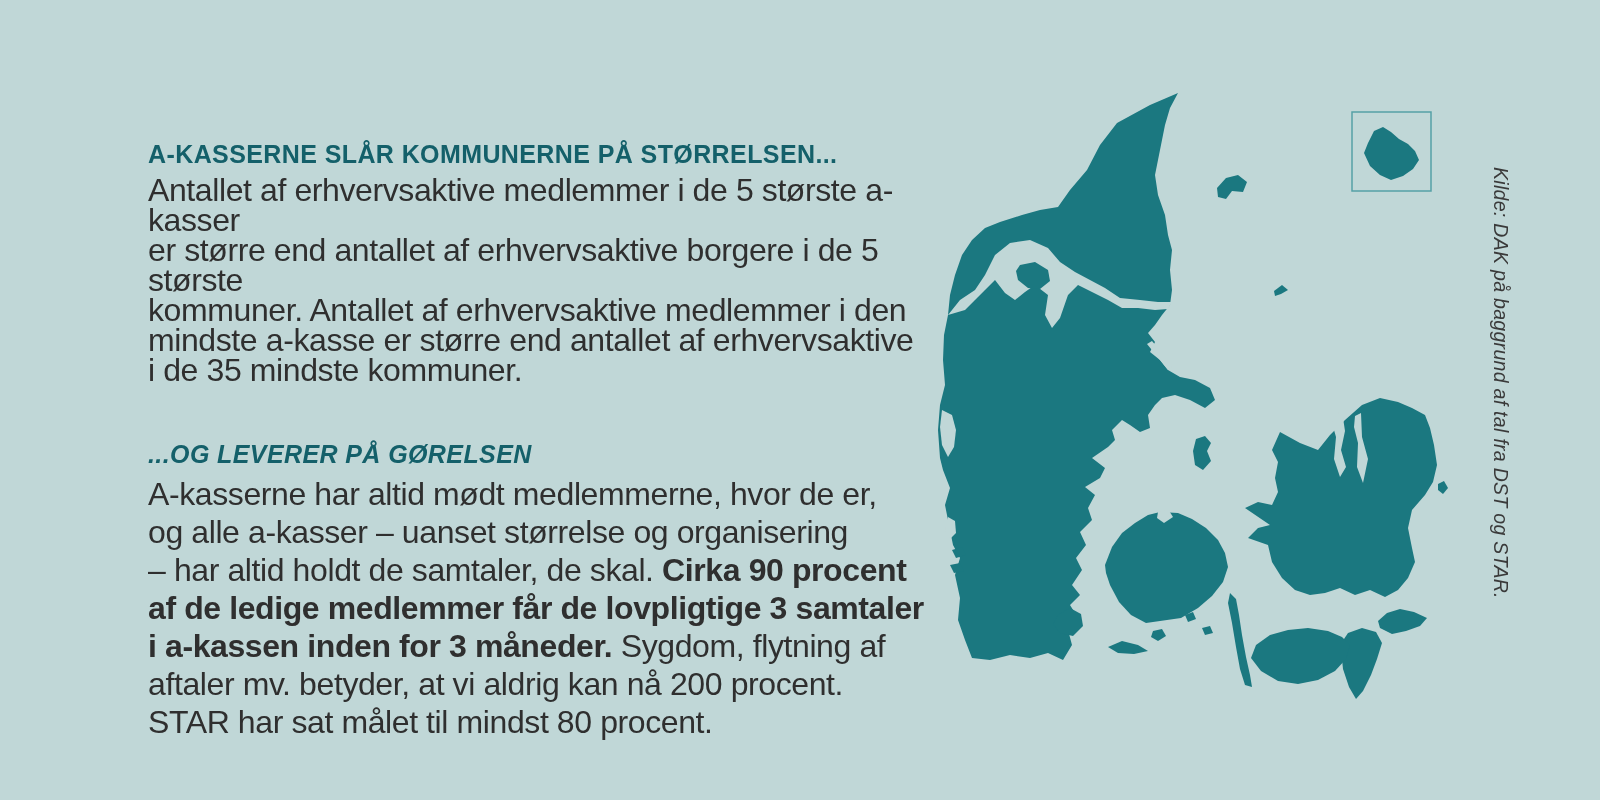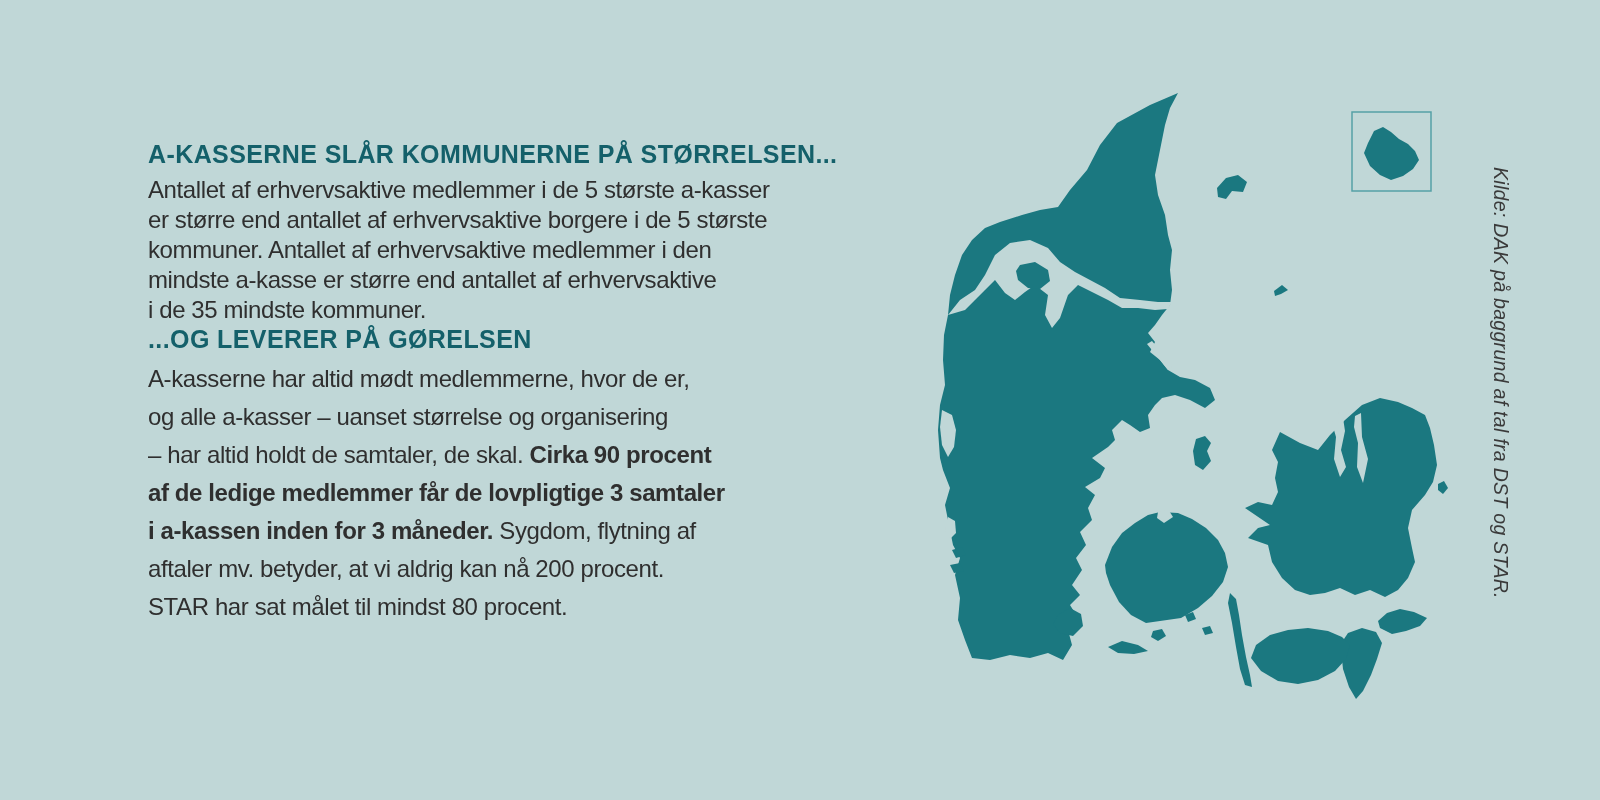--- a/index.html
+++ b/index.html
@@ -22,24 +22,24 @@
     position:absolute;left:148px;top:140px;width:780px;
     color:var(--body-text-color,#2f2f2f);
   }
   .section-heading{
     margin:0;
     font-size:25px;line-height:28px;font-weight:bold;
     letter-spacing:0.4px;
     color:var(--heading-color,#14606a);
     text-transform:uppercase;
   }
-  .section-heading.second{}
+  .section-heading.second{margin-top:55px;font-style:italic;}
   .body-paragraph{
     margin:7px 0 0 0;
-    font-size:24px;line-height:30px;
+    font-size:32px;line-height:30px;
     letter-spacing:-0.4px;
     white-space:pre-line;
   }
   .body-paragraph.second{line-height:38px;}
   .map-wrap{position:absolute;left:890px;top:85px;width:620px;height:720px;}
   .map-wrap svg{display:block;width:620px;height:720px;}
   .land{fill:var(--map-color,#1b7880);stroke:none;}
   .water{fill:var(--background-color,#c0d7d7);stroke:none;}
   .inset-box{fill:none;stroke:var(--inset-border-color,#55a1a7);stroke-width:1.5px;}
   .source-credit{

